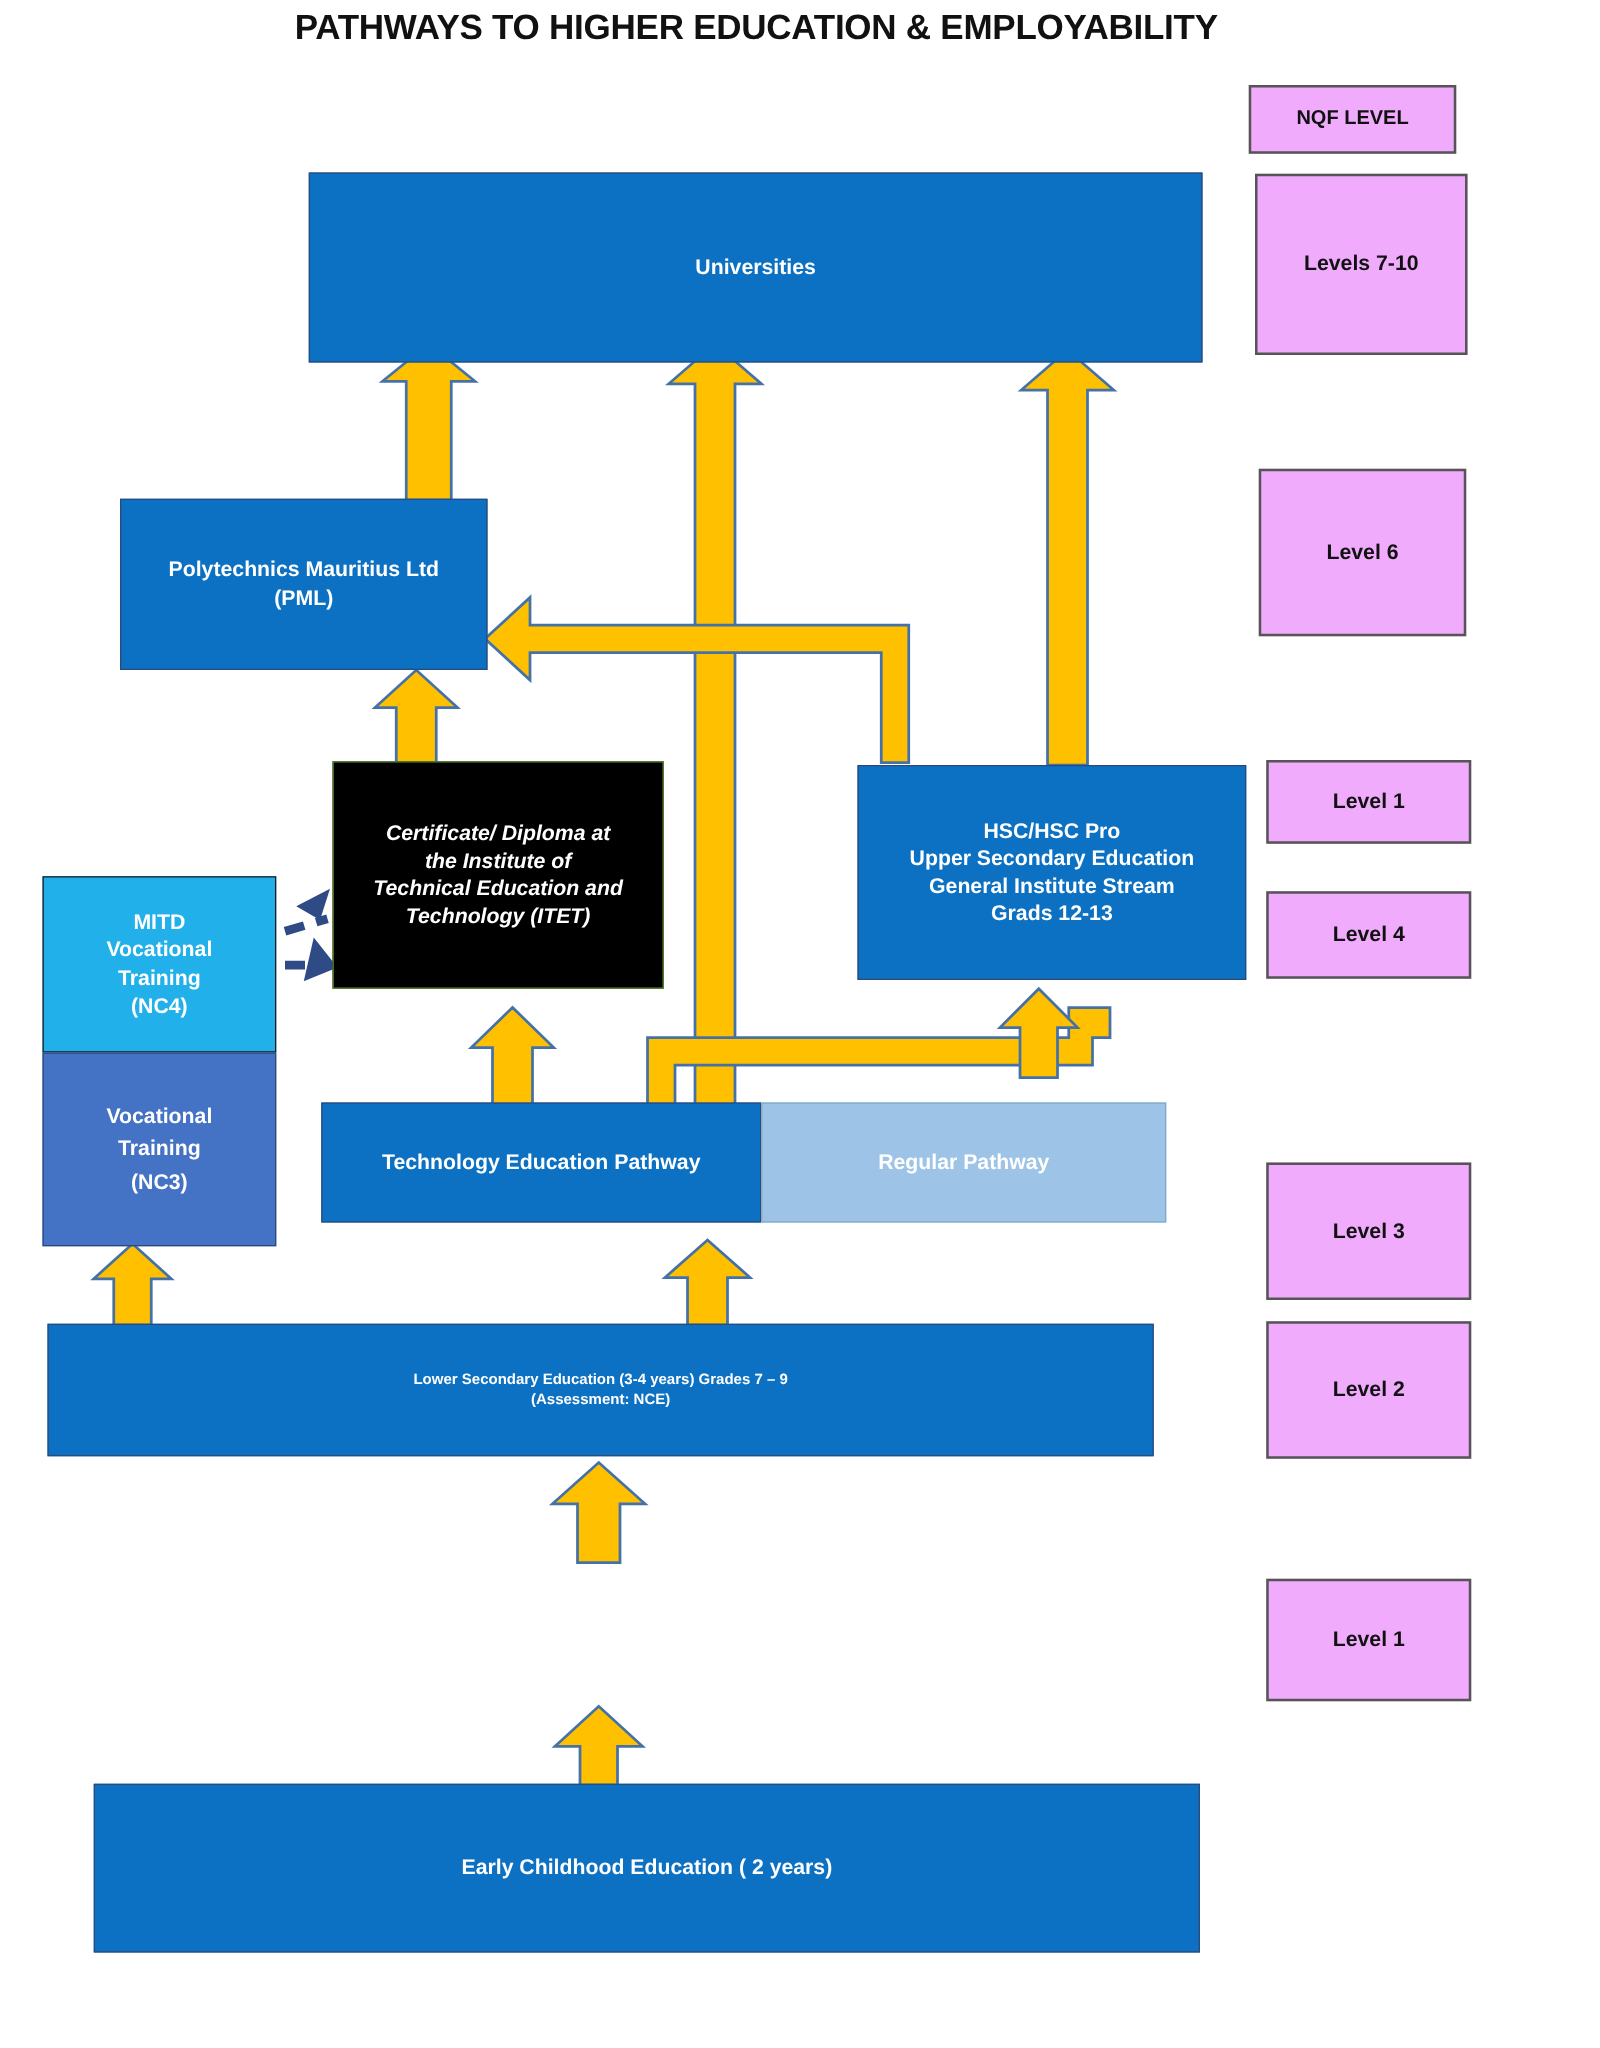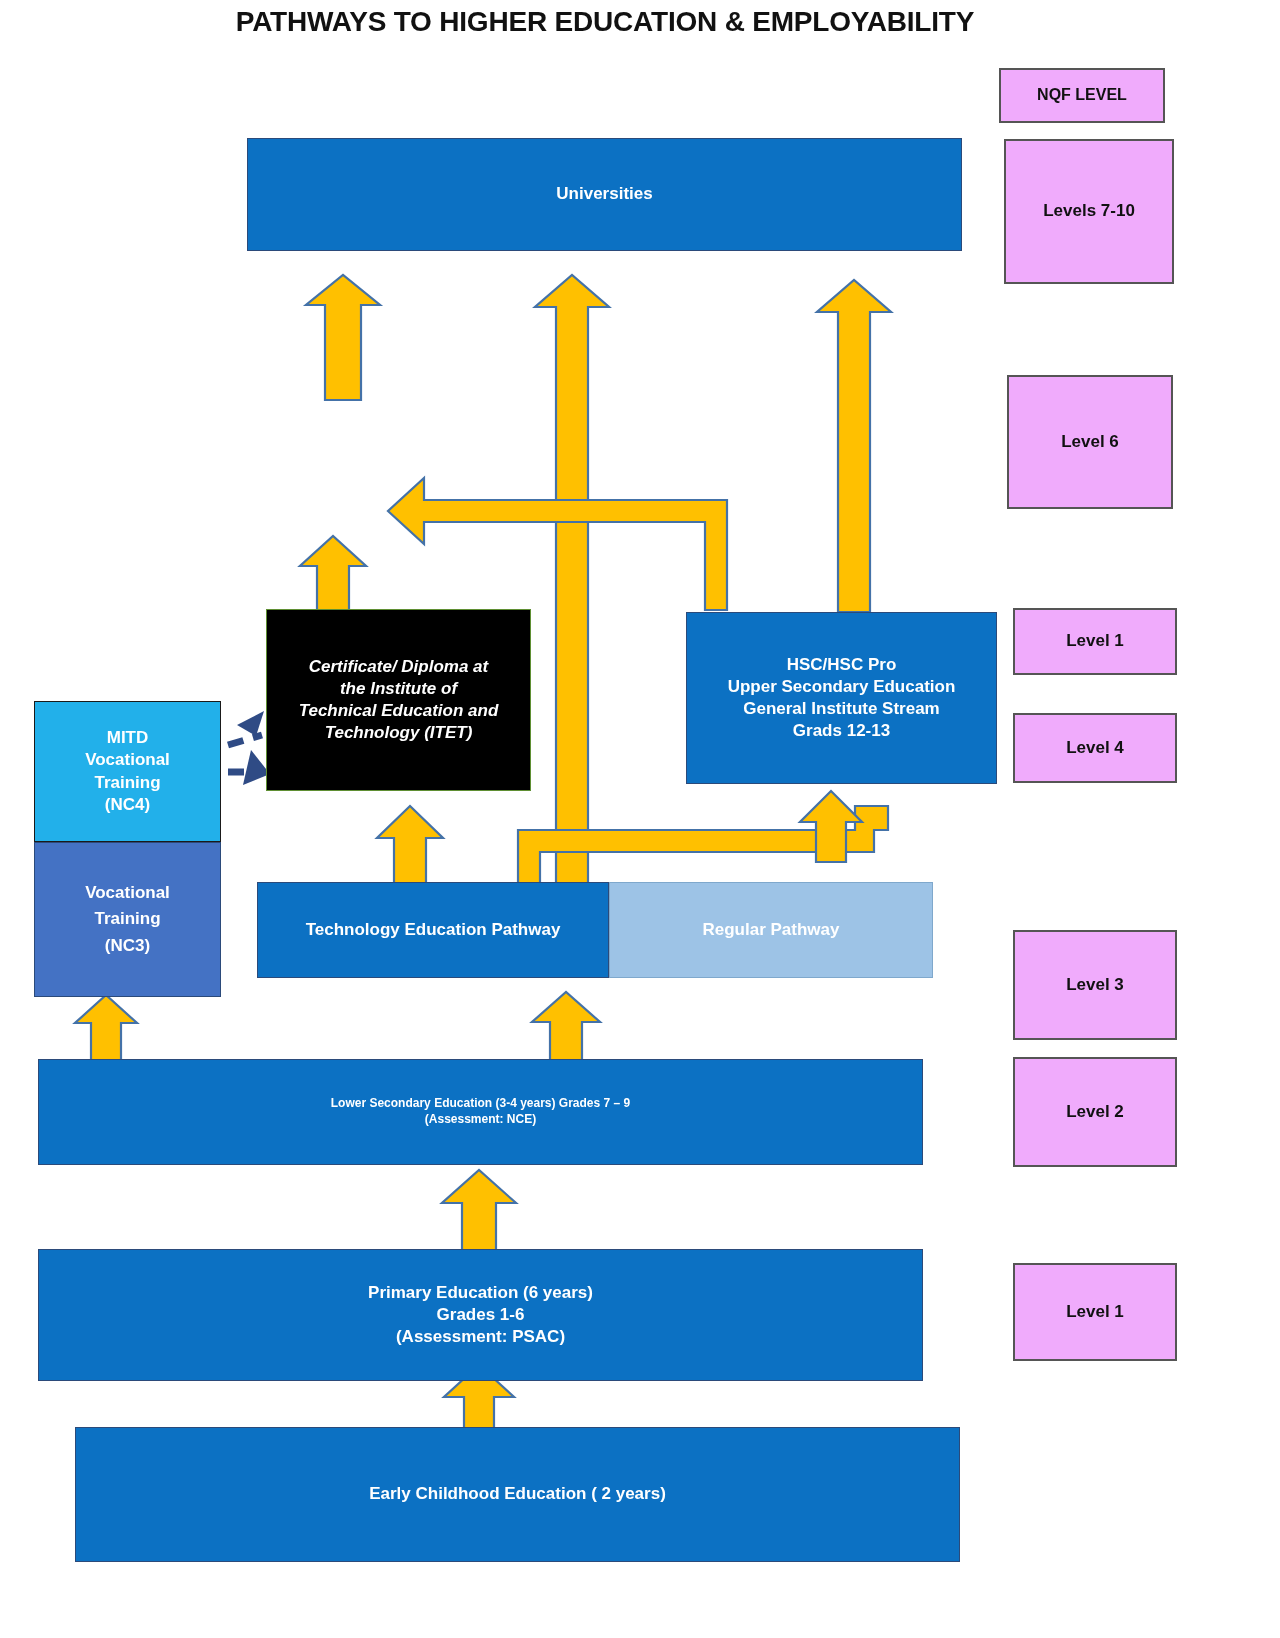--- a/index.html
+++ b/index.html
@@ -76,24 +76,30 @@
     <path class="bracket" d="M 206,727 L 215,727 L 215,745"></path>
     <path class="bracket" d="M 207,755 L 207,780"></path>
 
     <line class="dash-arrow" x1="228" y1="745" x2="262" y2="735"></line>
     <polygon class="dash-head" points="237,725 264,711 256,736"></polygon>
 
     <line class="dash-arrow" x1="228" y1="772" x2="262" y2="772"></line>
     <polygon class="dash-head" points="251,750 270,774 243,785"></polygon>
   </svg>
 
-  <div class="node blue" style="left:247px;top:138px;width:715px;height:113px;font-size:17px;">
+  <div class="node blue" style="left:247px;top:138px;width:715px;height:152px;font-size:17px;">
     <span class="lbl">Universities</span>
   </div>
 
+  <div class="node blue" style="left:96px;top:399px;width:294px;height:137px;font-size:17px;">
+    <span class="lbl">
+      <span>Polytechnics Mauritius Ltd</span><br>
+      <span>(PML)</span>
+    </span>
+  </div>
 
   <div class="node green" style="left:266px;top:609px;width:265px;height:182px;font-size:17px;">
     <span class="lbl">
       <span>Certificate/ Diploma at</span><br>
       <span>the Institute of</span><br>
       <span>Technical Education and</span><br>
       <span>Technology (ITET)</span>
     </span>
   </div>
 
@@ -131,27 +137,20 @@
     <span class="lbl">Regular Pathway</span>
   </div>
 
   <div class="node blue" style="left:38px;top:1059px;width:885px;height:106px;font-size:12px;">
     <span class="lbl">
       <span>Lower Secondary Education (3-4 years) Grades 7 – 9</span><br>
       <span>(Assessment: NCE)</span>
     </span>
   </div>
 
-  <div class="node blue" style="left:38px;top:1249px;width:885px;height:132px;font-size:17px;">
-    <span class="lbl">
-      <span>Primary Education (6 years)</span><br>
-      <span>Grades 1-6</span><br>
-      <span>(Assessment: PSAC)</span>
-    </span>
-  </div>
 
   <div class="node blue" style="left:38px;top:1427px;width:885px;height:135px;font-size:17px;margin-left:37px;">
     <span class="lbl">Early Childhood Education ( 2 years)</span>
   </div>
 
   <div class="node grey" style="left:999px;top:68px;width:166px;height:55px;font-size:16px;">
     <span class="lbl">NQF LEVEL</span>
   </div>
 
   <div class="node grey" style="left:1004px;top:139px;width:170px;height:145px;font-size:17px;">

